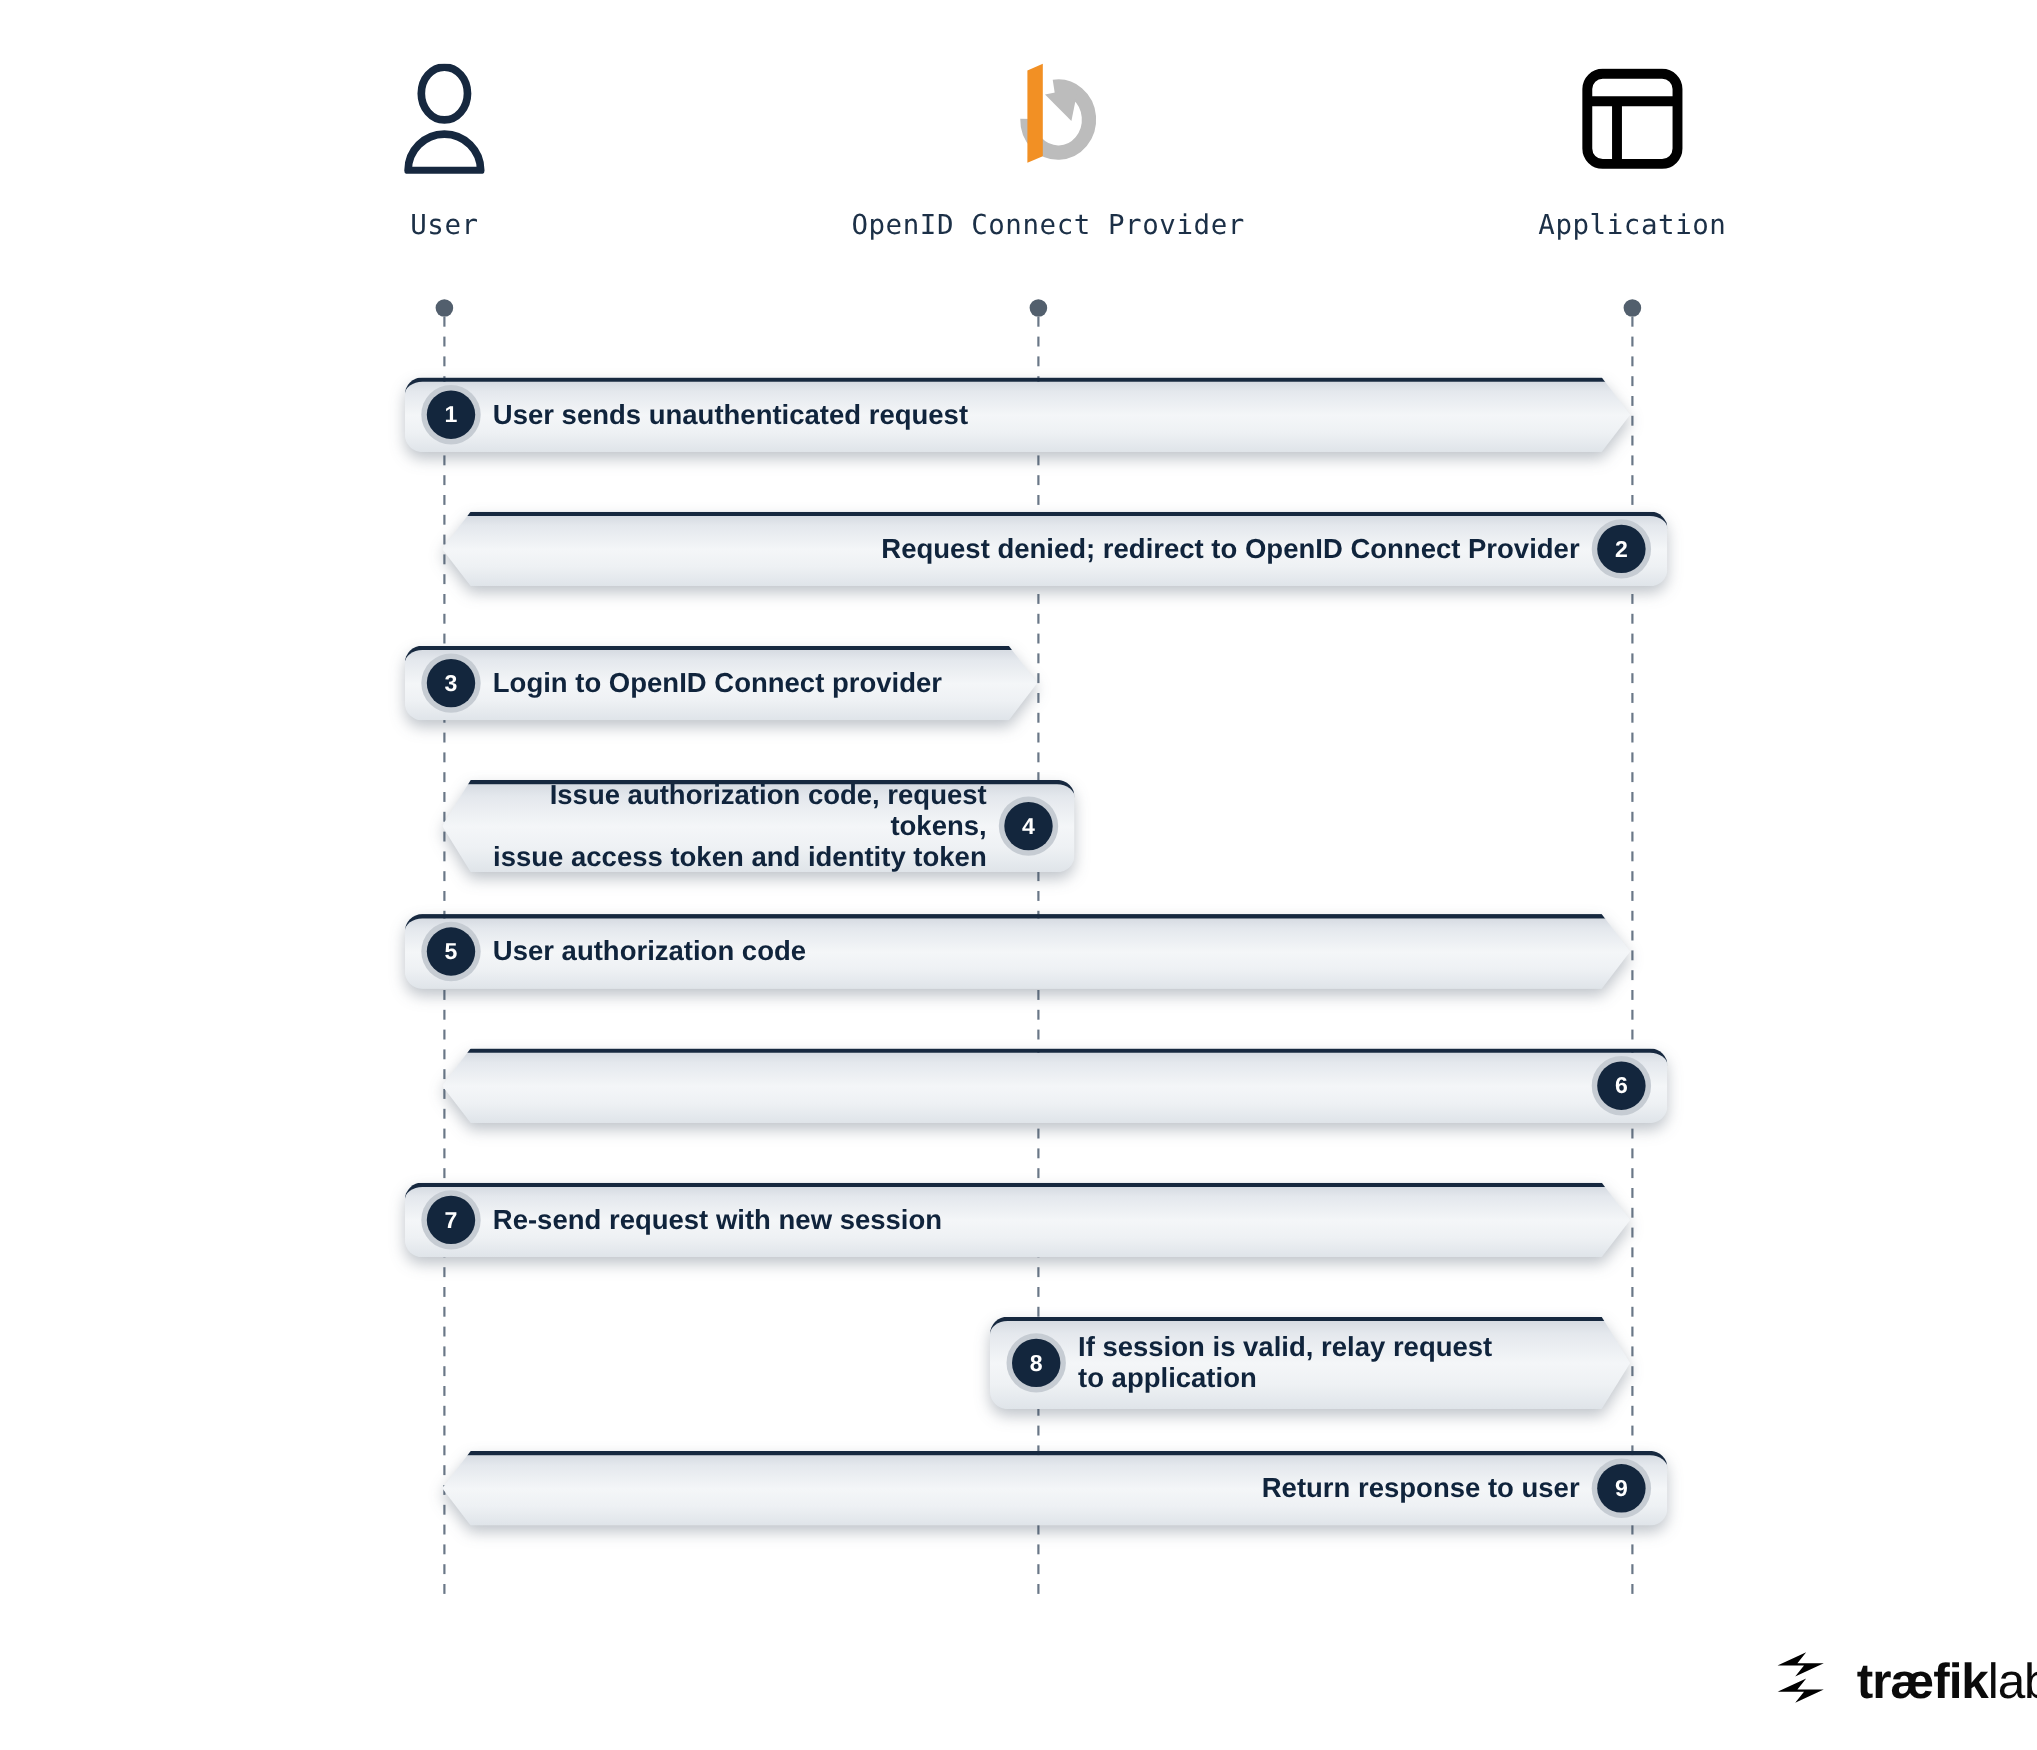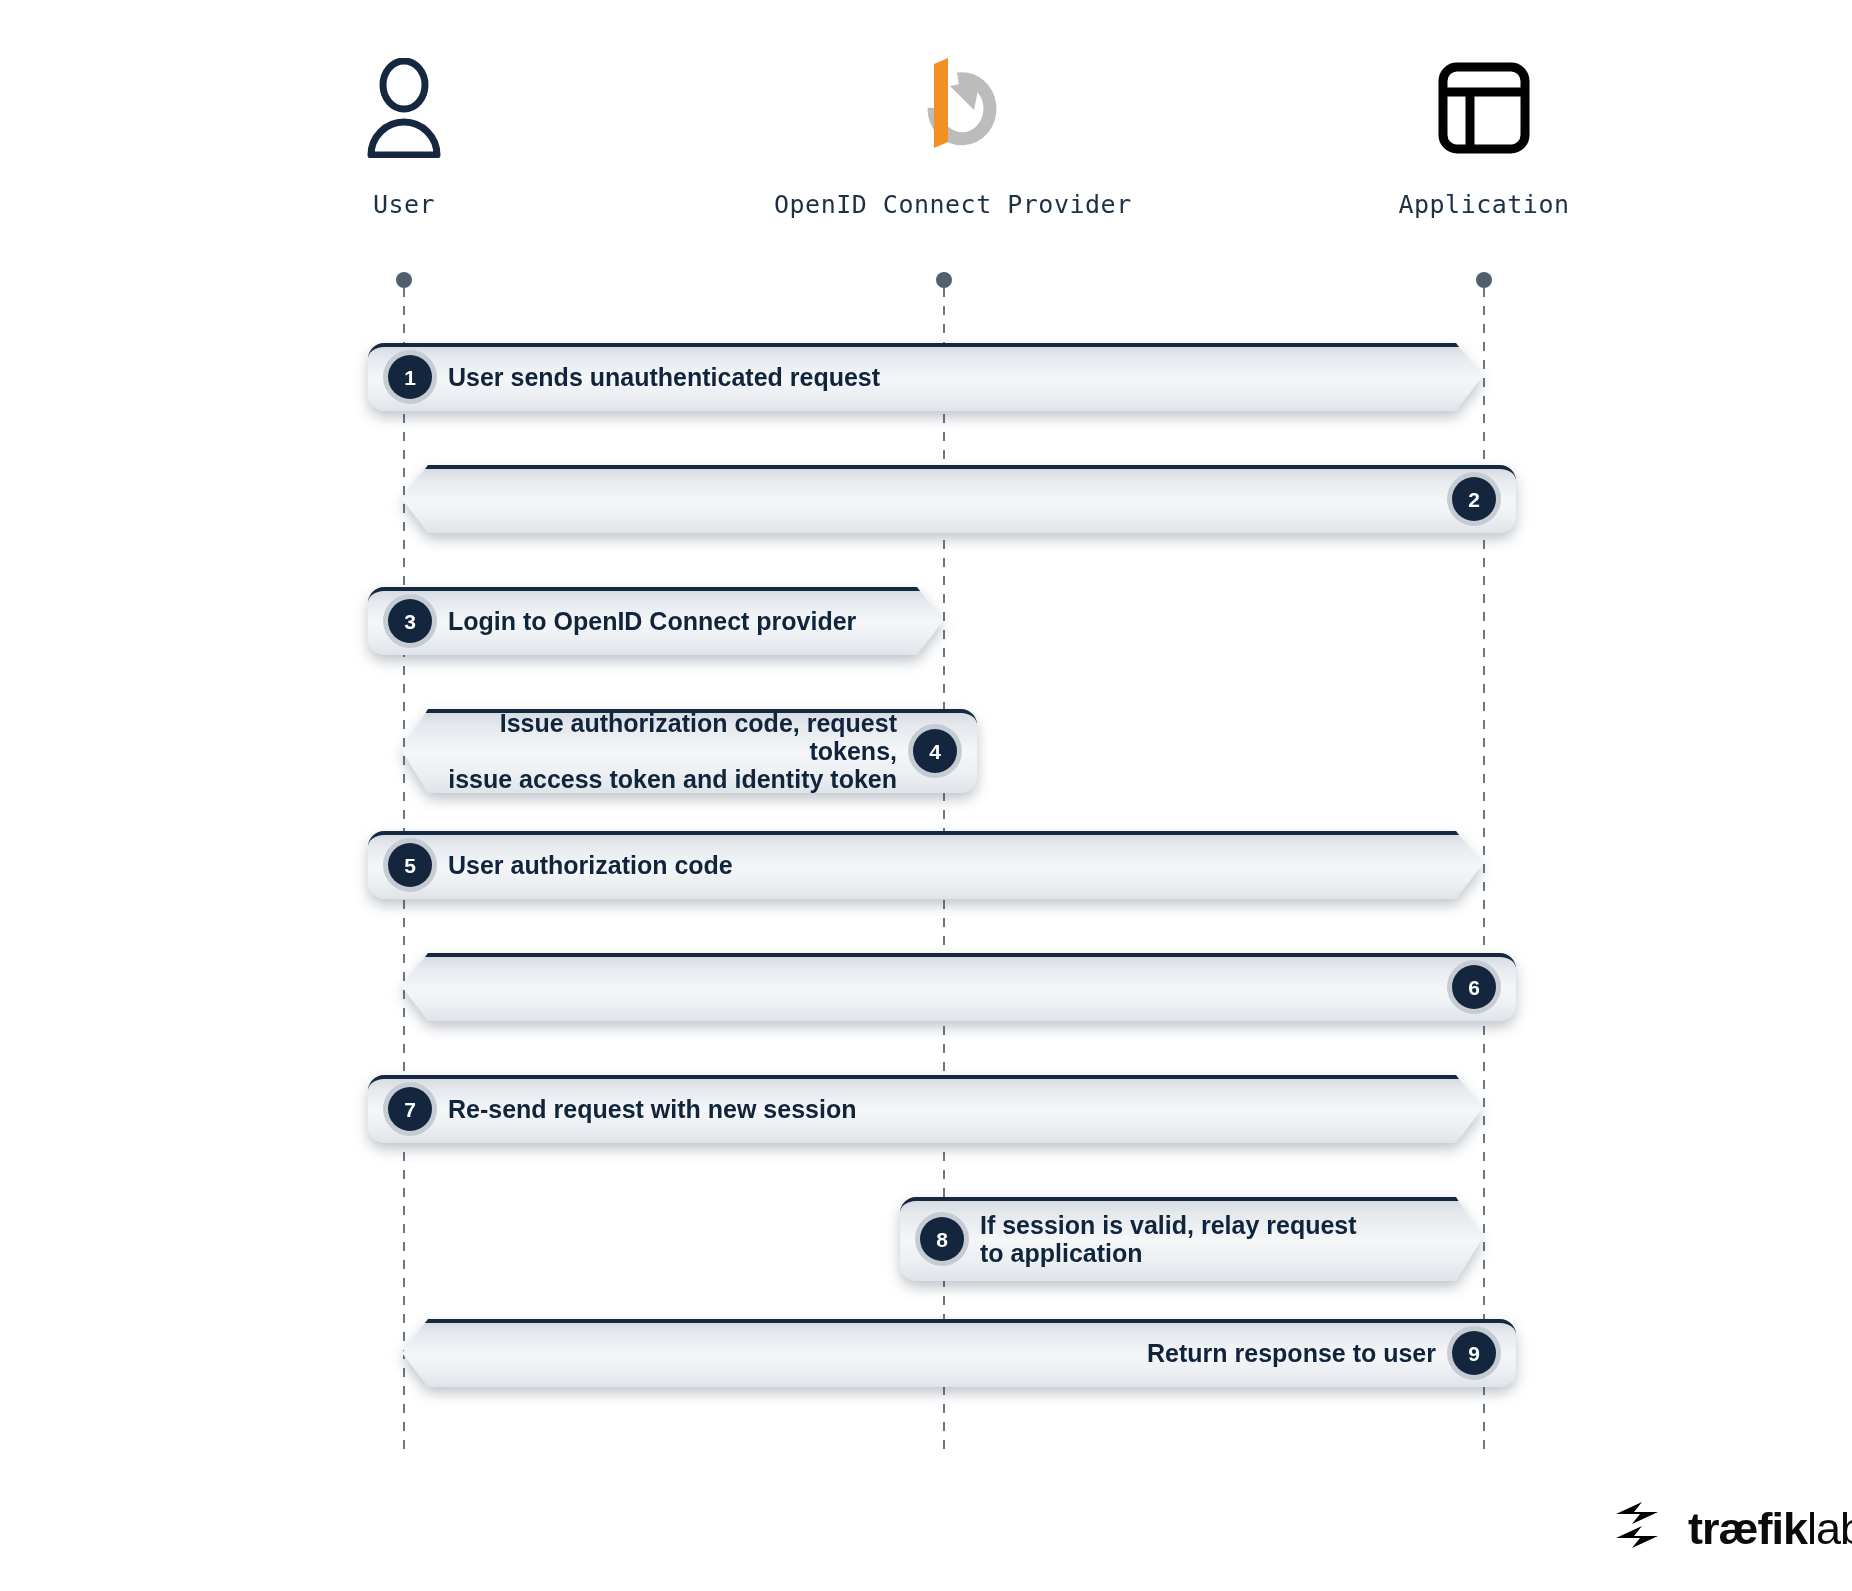--- a/index.html
+++ b/index.html
@@ -179,20 +179,21 @@
         <div class="body"></div>
         <div class="content">
           <div class="badge">1</div>
           <div class="msg-text">User sends unauthenticated request</div>
         </div>
       </div>
       <div class="msg dir-left" style="left: 402px; width: 1114px; top: 465px;">
         <div class="body"></div>
         <div class="content">
           <div class="badge">2</div>
+          <div class="msg-text">Request denied; redirect to OpenID Connect Provider</div>
         </div>
       </div>
       <div class="msg dir-right" style="left: 368px; width: 575px; top: 587px;">
         <div class="body"></div>
         <div class="content">
           <div class="badge">3</div>
           <div class="msg-text">Login to OpenID Connect provider</div>
         </div>
       </div>
       <div class="msg dir-left center-text" style="left: 402px; width: 575px; top: 709px; height: 84px;">

